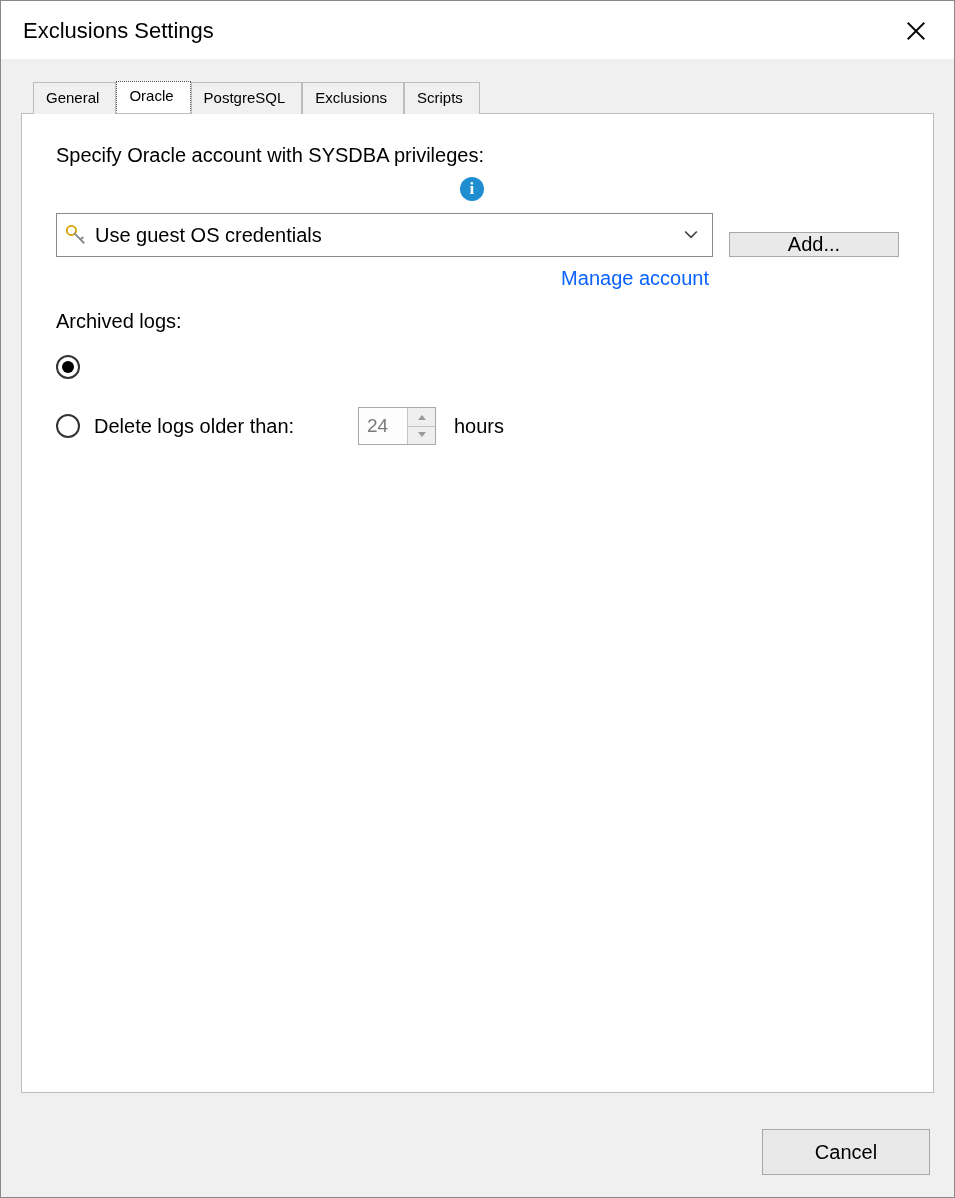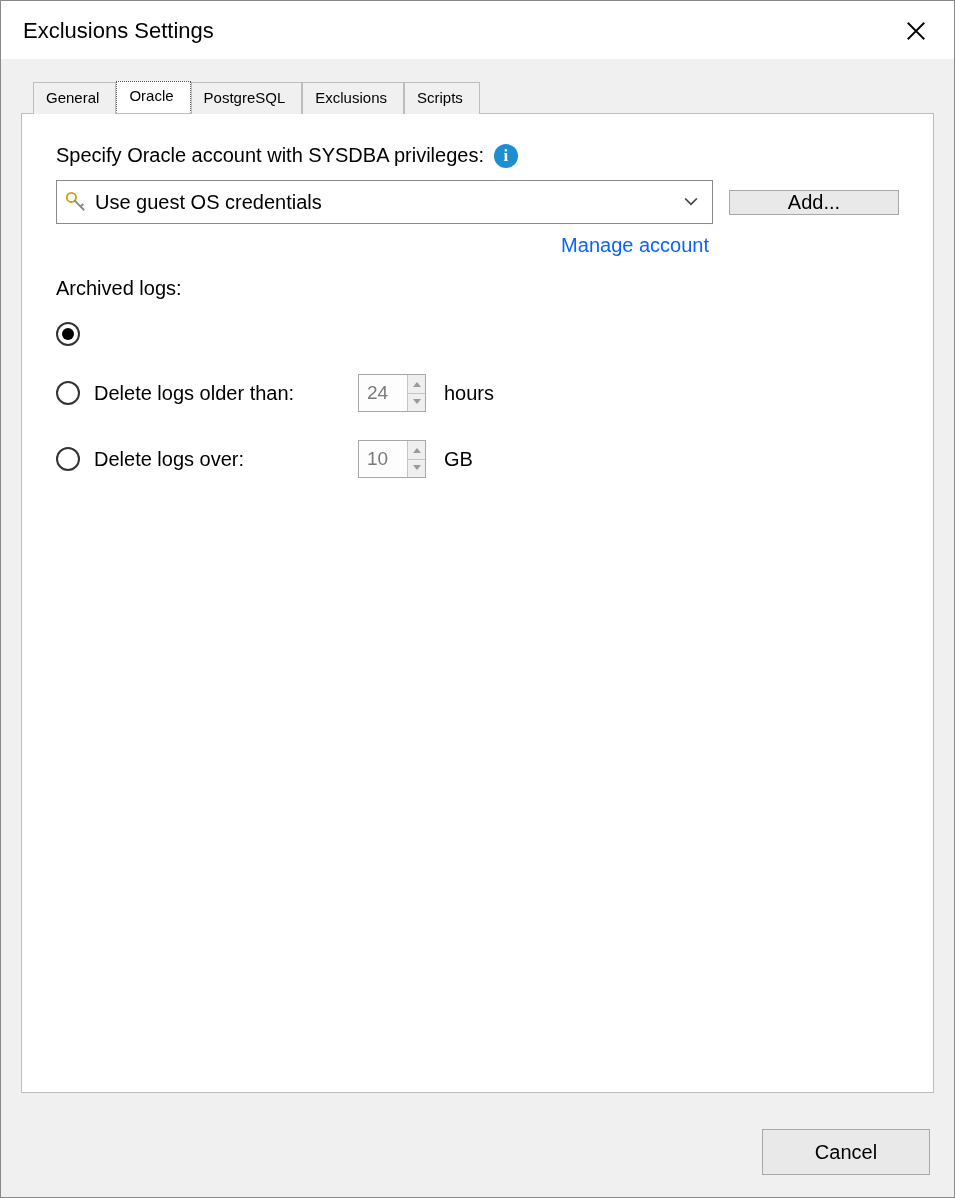--- a/index.html
+++ b/index.html
@@ -59,29 +59,29 @@
   }
   .tab-panel {
     border: 1px solid #bdbdbd;
     background: #fff;
     min-height: 980px;
     height: 980px;
     padding: 30px 34px 20px 34px;
     position: relative;
     z-index: 1;
   }
-  .sect-label { font-size: 20px; display: inline-flex; align-items:flex-start; gap:10px; }
+  .sect-label { font-size: 20px; display: inline-flex; align-items:flex-end; gap:10px;flex-direction:column; }
   .info-icon {
     display: inline-flex; align-items:center; justify-content:center;
     width: 24px; height: 24px; border-radius: 50%;
     background: #1e8ed0; color: #fff; font-weight: bold;
     font-family: Georgia, serif; font-size: 17px;
   }
   .cred-row {
-    display: flex; gap: 16px; margin-top: 12px; align-items: center;
+    display: flex; gap: 16px; margin-top: 12px; align-items: flex-end;
   }
   .select {
     flex: 1;
     border: 1px solid #8a8a8a;
     background: #fff;
     display: flex; align-items: center;
     padding: 4px 8px 4px 8px;
     height: 44px;
     position: relative;
   }
@@ -119,21 +119,21 @@
     width: 24px; height: 24px; border: 2px solid #333; border-radius: 50%;
     display: inline-flex; align-items:center; justify-content:center;
     flex: none;
   }
   .radio.selected::after {
     content: ""; width: 12px; height: 12px; background: #000; border-radius: 50%;
   }
   .radio-label { font-size: 20px; min-width: 250px; }
   .spinner {
     display: inline-flex; align-items: stretch;
-    border: 1px solid #a8a8a8; height: 38px; width: 68px;
+    border: 1px solid #a8a8a8; height: 38px; width: 78px;
     background: #fdfdfd;
   }
   .spinner input {
     width: 48px; border: none; outline: none;
     font-size: 19px; text-align: left; padding-left: 8px;
     color: #7a7a7a; background: transparent;
   }
   .spinner .spin-btns {
     display: flex; flex-direction: column; width: 28px;
     border-left: 1px solid #c4c4c4;
@@ -229,40 +229,20 @@
             <span class="sp">
                 <svg viewBox="0 0 10 8">
                   <path d="M1 1 L5 6 L9 1 Z" fill="#555"></path>
                 </svg>
               </span>
           </span>
         </span>
         <span class="unit">hours</span>
       </div>
 
-      <div class="radio-row">
-        <span class="radio"></span>
-        <span class="radio-label">Delete logs over:</span>
-        <span class="spinner">
-          <input disabled="" value="10" style="">
-          <span class="spin-btns">
-            <span class="sp">
-                <svg viewBox="0 0 10 8">
-                  <path d="M1 7 L5 2 L9 7 Z" fill="#555"></path>
-                </svg>
-              </span>
-            <span class="sp">
-                <svg viewBox="0 0 10 8">
-                  <path d="M1 1 L5 6 L9 1 Z" fill="#555"></path>
-                </svg>
-              </span>
-          </span>
-        </span>
-        <span class="unit">GB</span>
-      </div>
 
     </div>
 
   </div>
 
   <div class="footer">
     <div class="fbtn cancel">Cancel</div>
   </div>
 
 </div>

